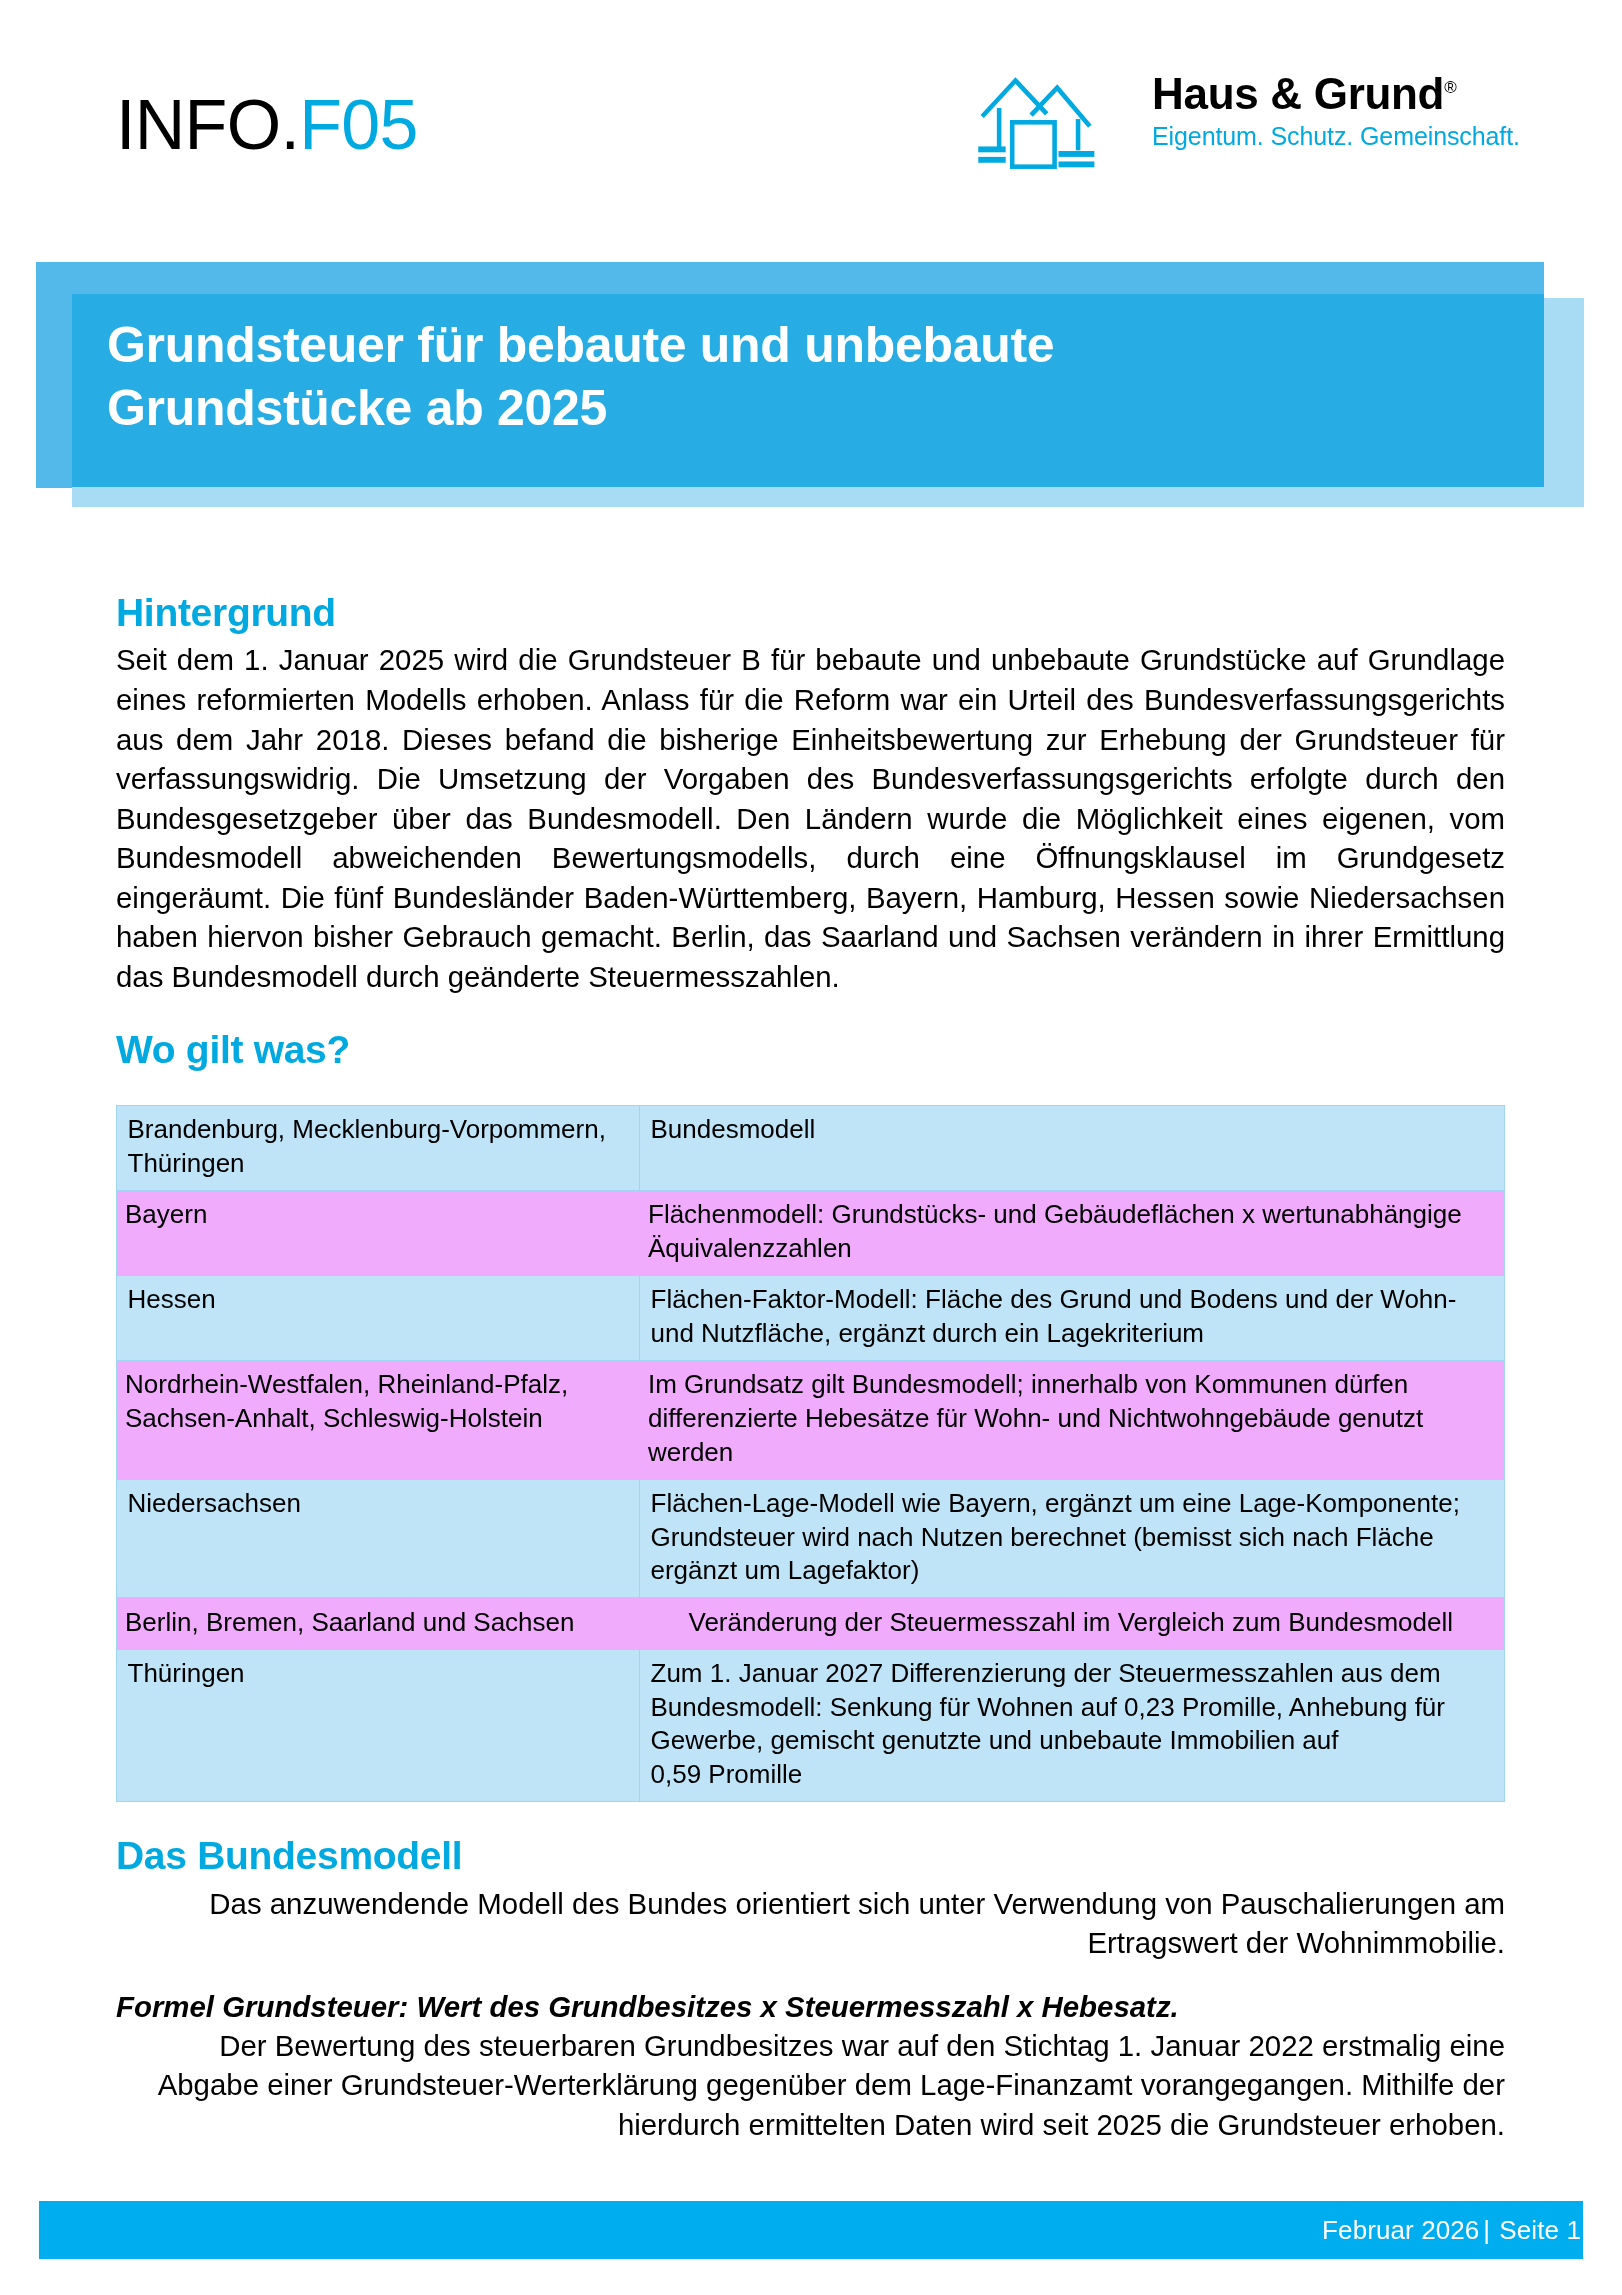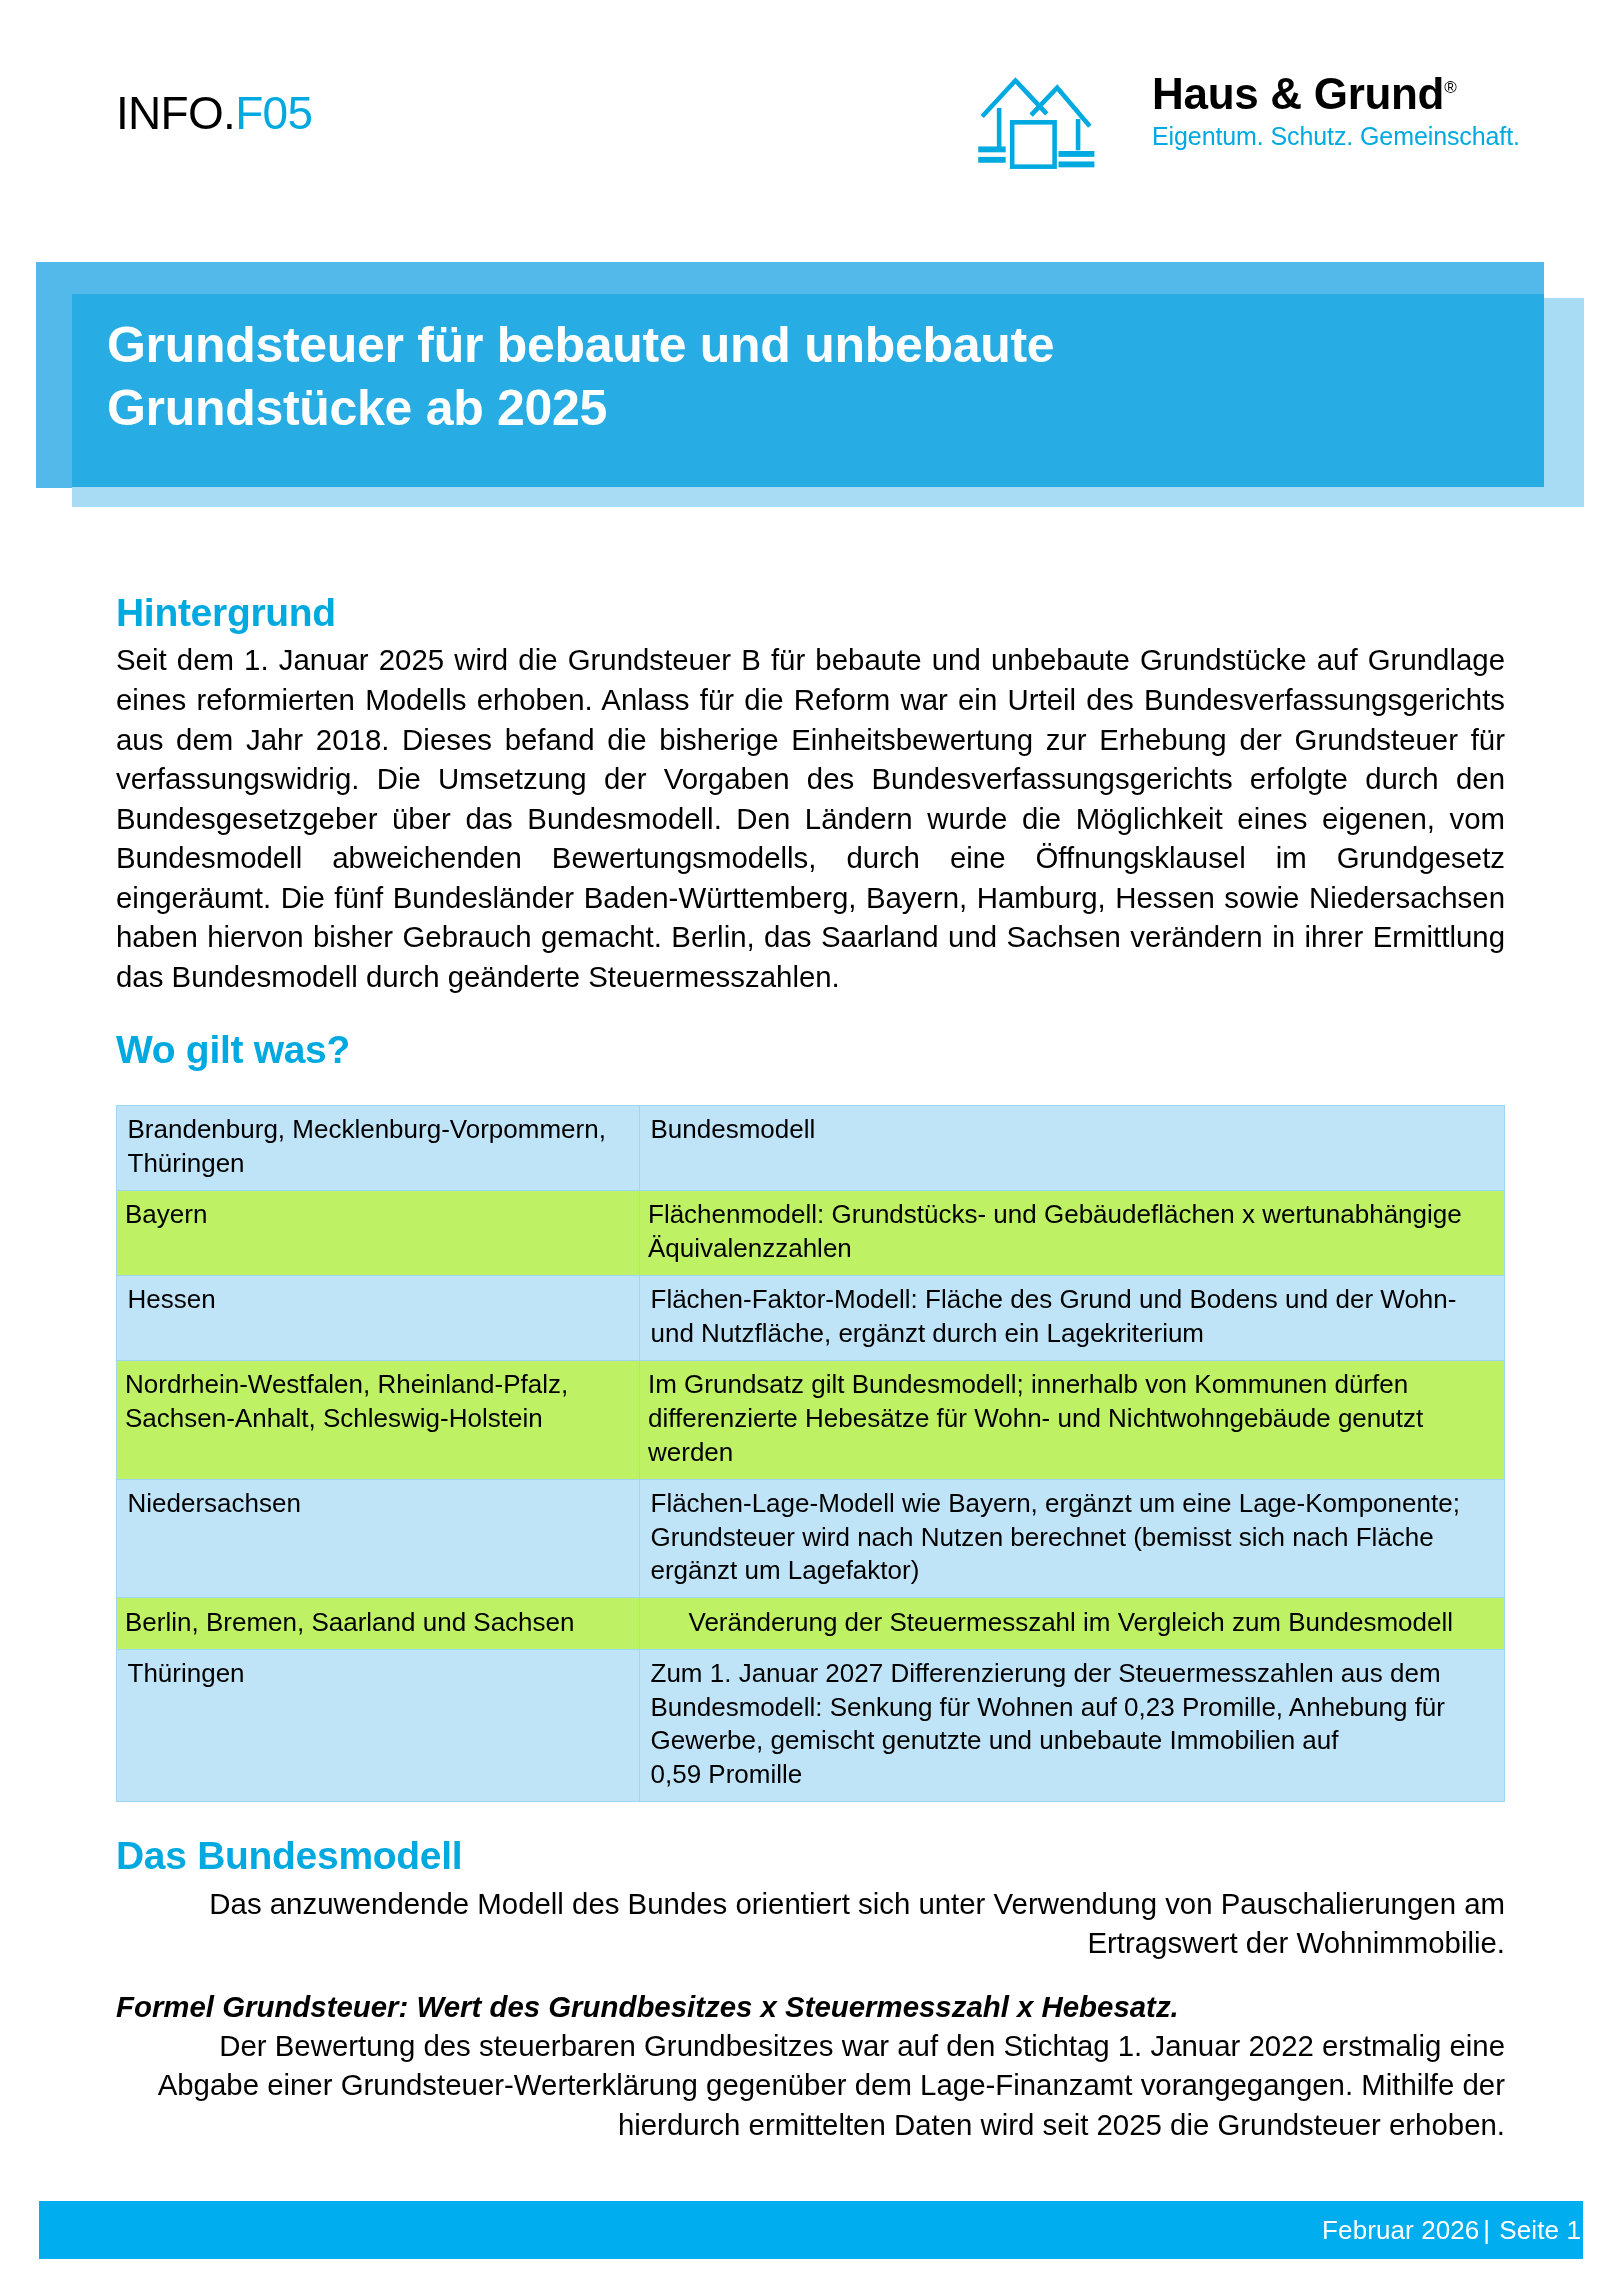--- a/index.html
+++ b/index.html
@@ -28,21 +28,21 @@
     left: 0;
     top: 0;
     width: 1623px;
     height: 249px;
   }
 
   .doc-code {
     position: absolute;
     left: 116px;
     top: 90px;
-    font-size: 46px;
+    font-size: 70px;
     font-weight: 400;
     letter-spacing: -0.7px;
     line-height: 1;
     white-space: nowrap;
     color: #000000;
   }
   .doc-code .code-accent { color: #00A9E0; }
 
   
   .logo-block {
@@ -187,21 +187,21 @@
   table.models-table col.c2 { width: 865px; }
 
   table.models-table td {
     border: 1.3px solid #9FD7F2;
     padding: 7.2px 10.5px 9.2px 10.5px;
     vertical-align: top;
     line-height: 1.30;
     color: #000000;
   }
   table.models-table tr.shaded td { background: #BFE4F8; }
-  table.models-table tr.plain td { background: #bef264; padding-left: 8px; }
+  table.models-table tr.plain td { background: #f0abfc; padding-left: 8px; }
 
   
   .footer-bar {
     position: absolute;
     left: 39px;
     top: 2201px;
     width: 1544px;
     height: 58px;
     background: #00AEEF;
   }

